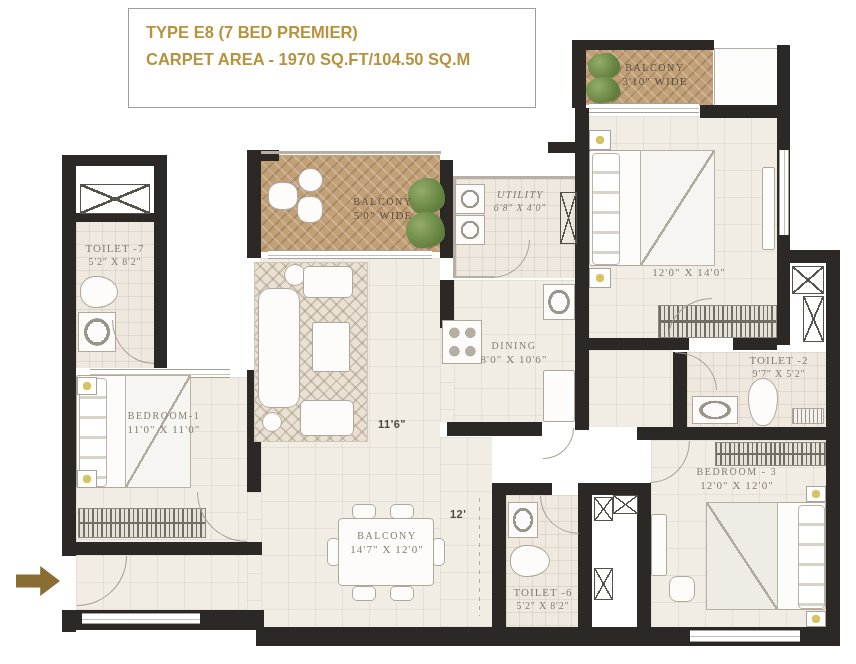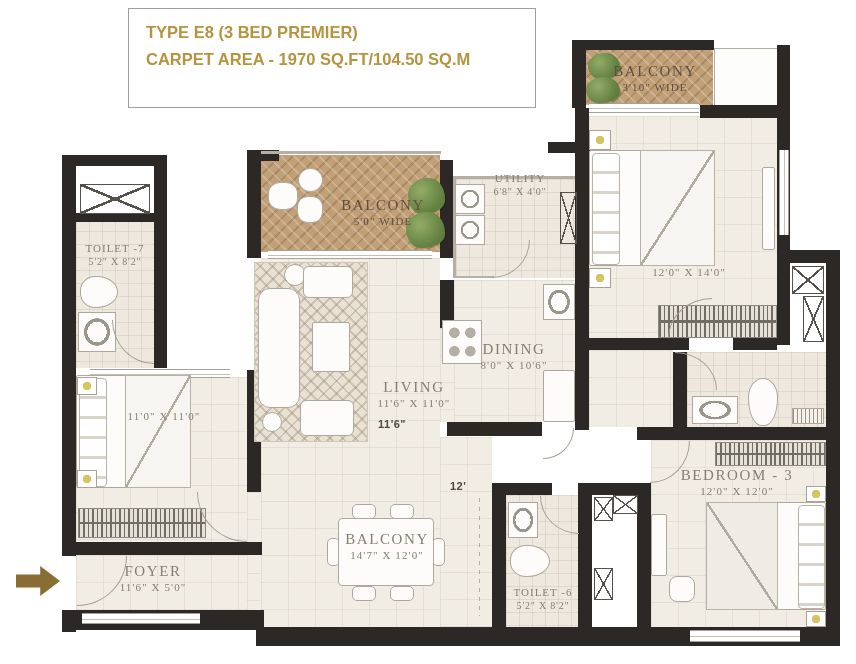--- a/index.html
+++ b/index.html
@@ -63,21 +63,21 @@
     background-image:repeating-linear-gradient(90deg,#9b958b 0 1px,transparent 1px 4px);}
   
   .arc{position:absolute;border:1.4px solid #a59f94;background:transparent;box-sizing:border-box;}
   .arc-tl{border-left:none;border-top:none;border-bottom-right-radius:100%;}
   .arc-tr{border-right:none;border-top:none;border-bottom-left-radius:100%;}
   .arc-bl{border-left:none;border-bottom:none;border-top-right-radius:100%;}
   .arc-br{border-right:none;border-bottom:none;border-top-left-radius:100%;}
   
   .rlabel{position:absolute;text-align:center;font-family:"Liberation Serif","DejaVu Serif",serif;
     color:#877e71;line-height:1.25;}
-  .rname{font-size:15px;letter-spacing:1.6px;white-space:nowrap;}
+  .rname{font-size:10px;letter-spacing:1.6px;white-space:nowrap;}
   .rdim{font-size:11px;letter-spacing:1.1px;white-space:nowrap;}
   .sm .rname{font-size:11px;letter-spacing:1px;}
   .sm .rdim{font-size:10px;letter-spacing:.8px;}
   .balc{color:#5e5040;}
   .dimlbl{position:absolute;font-family:"Liberation Sans",sans-serif;font-weight:bold;
     font-size:11px;color:#4e4a43;letter-spacing:.5px;}
   .dash{position:absolute;width:1px;background:repeating-linear-gradient(180deg,#b3ac9f 0 4px,transparent 4px 9px);}
   
   .title-box{position:absolute;left:128px;top:8px;width:408px;height:100px;background:#fff;
     border:1px solid #9e9e9e;box-sizing:border-box;padding:10px 17px;}
@@ -241,62 +241,59 @@
   <div class="dash" style="left:479px;top:498px;height:118px;"></div>
 
   <div class="rlabel balc" style="left:600px;top:62px;width:110px;">
     <div class="rname">BALCONY</div>
     <div class="rdim">3'10" WIDE</div>
   </div>
   <div class="rlabel balc" style="left:328px;top:196px;width:110px;">
     <div class="rname">BALCONY</div>
     <div class="rdim">5'0" WIDE</div>
   </div>
-  <div class="rlabel sm" style="left:468px;top:172px;width:104px;">
+  <div class="rlabel sm" style="left:468px;top:188px;width:104px;font-style:italic;">
     <div class="rname">UTILITY</div>
     <div class="rdim">6'8" X 4'0"</div>
   </div>
   <div class="rlabel" style="left:455px;top:340px;width:118px;">
     <div class="rname">DINING</div>
     <div class="rdim">8'0" X 10'6"</div>
   </div>
-  <div class="rlabel" style="left:358px;top:378px;width:112px;">
-    <div class="rname">LIVING</div>
-    <div class="rdim">11'6" X 11'0"</div>
-  </div>
   <div class="rlabel" style="left:342px;top:530px;width:90px;">
     <div class="rname">BALCONY</div>
     <div class="rdim">14'7" X 12'0"</div>
   </div>
-  <div class="rlabel" style="left:98px;top:562px;width:110px;">
-    <div class="rname">FOYER</div>
-    <div class="rdim">11'6" X 5'0"</div>
-  </div>
   <div class="rlabel" style="left:88px;top:410px;width:152px;">
+    <div class="rname">BEDROOM-1</div>
     <div class="rdim">11'0" X 11'0"</div>
   </div>
   <div class="rlabel" style="left:608px;top:266px;width:162px;">
     <div class="rdim">12'0" X 14'0"</div>
   </div>
   <div class="rlabel" style="left:656px;top:466px;width:162px;">
     <div class="rname">BEDROOM - 3</div>
     <div class="rdim">12'0" X 12'0"</div>
   </div>
   <div class="rlabel sm" style="left:70px;top:242px;width:90px;">
     <div class="rname">TOILET -7</div>
     <div class="rdim">5'2" X 8'2"</div>
   </div>
+  <div class="rlabel sm" style="left:732px;top:354px;width:94px;">
+    <div class="rname">TOILET -2</div>
+    <div class="rdim">9'7" X 5'2"</div>
+  </div>
   <div class="rlabel sm" style="left:505px;top:586px;width:76px;">
     <div class="rname">TOILET -6</div>
     <div class="rdim">5'2" X 8'2"</div>
   </div>
 
   <div class="dimlbl" style="left:378px;top:418px;">11'6"</div>
-  <div class="dimlbl" style="left:450px;top:480px;">12'</div>
+  <div class="dimlbl" style="left:450px;top:508px;">12'</div>
 
   <div class="title-box">
-    <div>TYPE E8 (3 BED PREMIER)</div>
+    <div>TYPE E8 (7 BED PREMIER)</div>
     <div>CARPET AREA - 1970 SQ.FT/104.50 SQ.M</div>
   </div>
 
   <div class="entry-arrow"></div>
 
 </div>
 
 </body></html>

